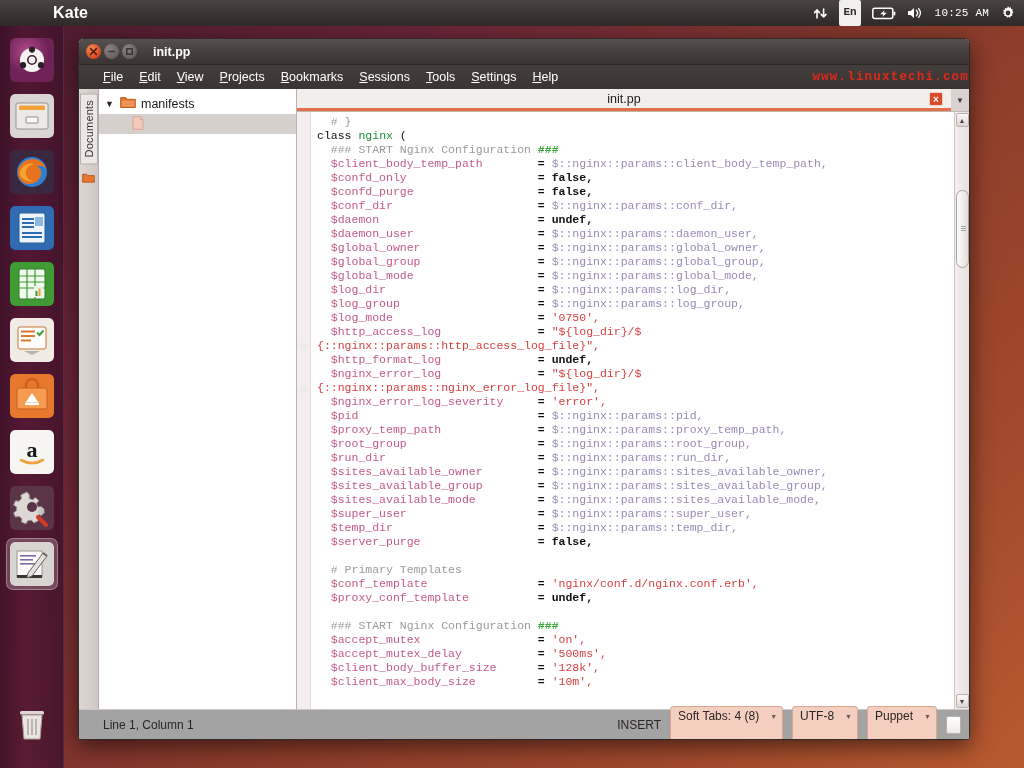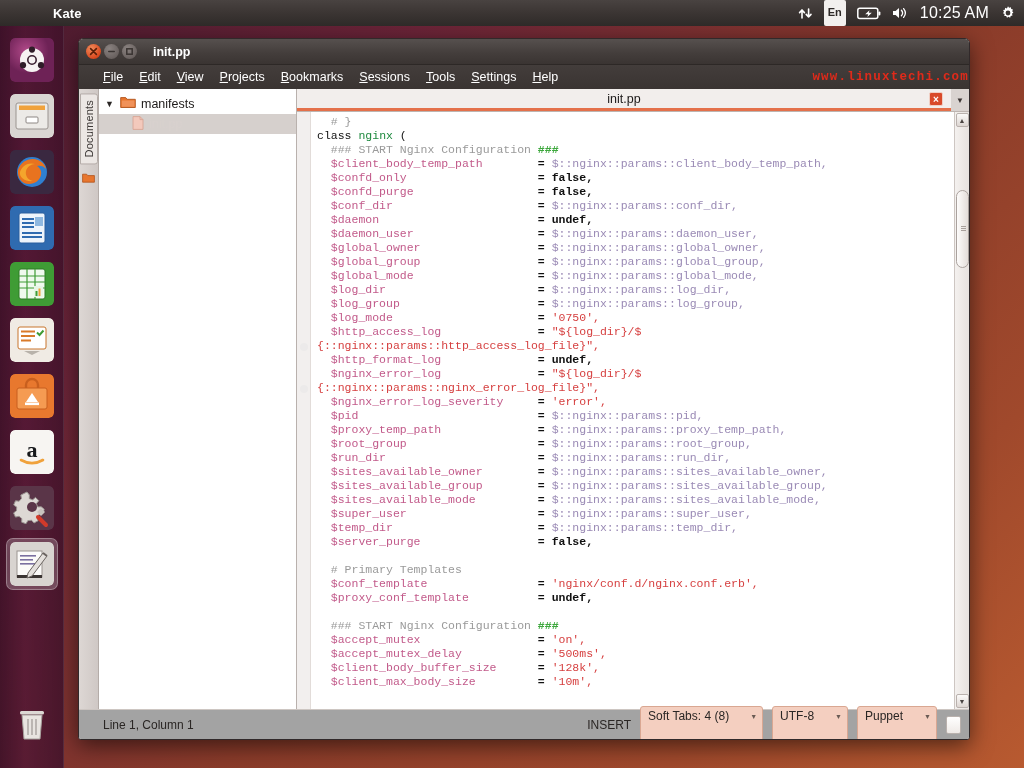--- a/index.html
+++ b/index.html
@@ -14,29 +14,29 @@
   }
 
   
   #top-panel {
     position: absolute; top: 0; left: 0; width: 1024px; height: 26px;
     background: linear-gradient(180deg, #494341 0%, #3b3533 50%, #2e2a28 100%);
     display: flex; align-items: center;
     color: #ffffff; font-size: 12.5px;
     z-index: 50;
   }
-  #panel-appname { margin-left: 9px; font-weight: bold; font-size: 13px; letter-spacing: .1px; padding-left: 44px; }
-  #panel-indicators { margin-left: auto; display: flex; align-items: center; gap: 11px; padding-right: 8px; }
+  #panel-appname { margin-left: 9px; font-weight: bold; font-size: 16px; letter-spacing: .1px; padding-left: 44px; }
+  #panel-indicators { margin-left: auto; display: flex; align-items: center; gap: 11px; padding-right: 8px; font-family: Liberation Mono, monospace; }
   .ind { display: flex; align-items: center; justify-content: center; height: 26px; color: #fff; }
   .ind svg { display: block; }
   #ind-keyboard {
     background: #f2f0ee; color: #2e2a28; font-size: 11px; font-weight: bold;
     border-radius: 2px; padding: 1px 4px 2px 4px; line-height: 1.1;
   }
-  #ind-clock { font-size: 16px; letter-spacing: .2px; }
+  #ind-clock { font-size: 11px; letter-spacing: .2px; }
 
   
   #launcher {
     position: absolute; top: 26px; left: 0; width: 64px; height: 742px;
     background: linear-gradient(90deg, rgba(60,16,40,.88) 0%, rgba(80,22,52,.80) 40%, rgba(64,18,42,.86) 100%);
     border-right: 1px solid rgba(255,255,255,.10);
     padding-top: 5px;
     z-index: 40;
   }
   .launcher-item {
@@ -212,21 +212,21 @@
     flex: 0 0 30px; height: 30px; background: #a3a3a3;
     border-top: 1px solid #cdc6c2;
     display: flex; align-items: center; padding: 0 8px; font-size: 12px; color: #2a2624;
   }
   #status-pos { margin-left: 16px; }
   #status-right { margin-left: auto; display: flex; align-items: center; gap: 9px; }
   #status-mode { font-size: 12px; color: #2a2624; }
   .combo {
     background: #f4cfc0; border: 1px solid #d9a792; border-radius: 3px;
     padding: 2px 5px 19px 7px; font-size: 12px; color: #2a2624;
-    display: flex; align-items: center; gap: 21px; white-space: nowrap;
+    display: flex; align-items: center; gap: 11px; white-space: nowrap;
   }
   .combo .carr { font-size: 7px; color: #6a5b54; }
   #status-doc-icon {
     width: 15px; height: 18px; border: 1px solid #b9b1ad; border-radius: 2px;
     background: linear-gradient(180deg,#ffffff,#efeae7);
   }
   #searchbar {
     flex: 0 0 28px; height: 28px; background: #f0ebe8;
     display: flex; align-items: center; padding: 0 8px; gap: 5px;
     font-size: 12px; color: #2a2624;

